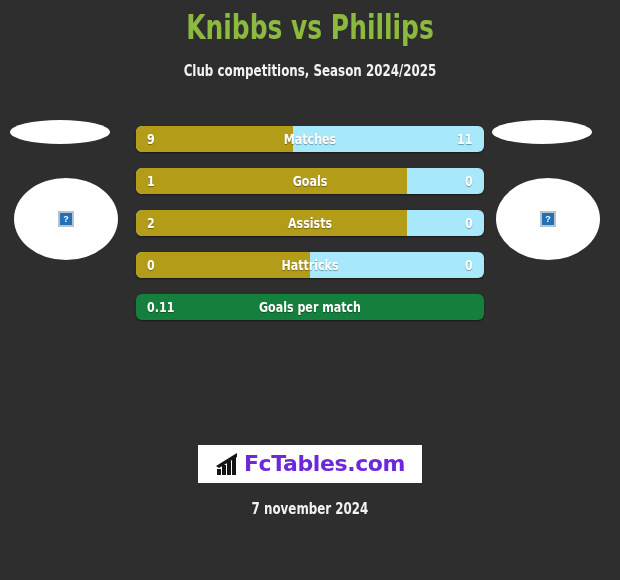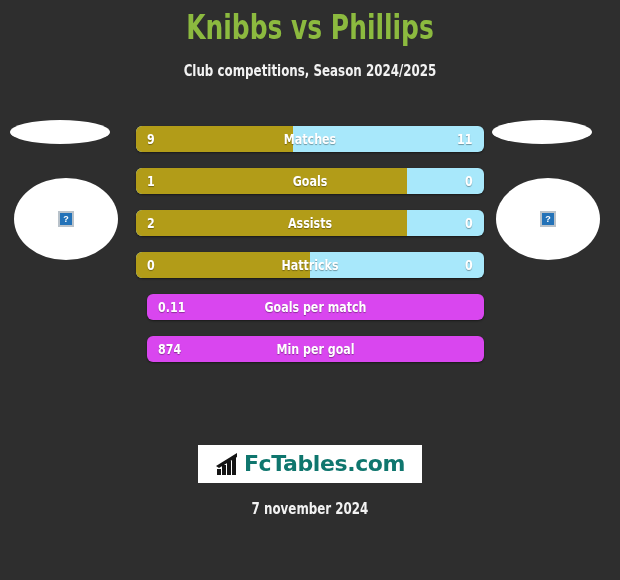--- a/index.html
+++ b/index.html
@@ -120,22 +120,21 @@
     box-shadow: 0 1px 2px rgba(0,0,0,0.45);
   }
   .bar-fill {
     position: absolute;
     left: 0;
     top: 0;
     bottom: 0;
     background: #b29c18;
   }
   .bar-row.solo {
-    background: #d946ef;
-    margin-left: 11px;
+    background: #15803d;
   }
   .bar-text {
     position: absolute;
     inset: 0;
     display: flex;
     align-items: center;
     color: #ffffff;
     font-size: 14px;
     font-weight: bold;
     font-family: "DejaVu Sans Condensed", "Liberation Sans Narrow", "Liberation Sans", sans-serif;
@@ -175,21 +174,21 @@
     width: 224px;
     height: 38px;
     background: #ffffff;
     display: flex;
     align-items: center;
     justify-content: center;
     gap: 3px;
   }
   .logo-chart { display: block; }
   .logo-text {
-    color: #0f766e;
+    color: #6d28d9;
     font-size: 22px;
     font-weight: bold;
     font-family: "DejaVu Sans", sans-serif;
     letter-spacing: -0.4px;
     line-height: 1;
   }
   .date {
     position: absolute;
     top: 500px;
     left: 0;
@@ -260,26 +259,20 @@
         <div class="bar-text">
           <span class="v-left">0</span>
           <span class="label">Hattricks</span>
           <span class="v-right">0</span>
         </div>
       </div>
       <div class="bar-row solo">
         <div class="bar-text">
           <span class="v-left">0.11</span>
           <span class="label">Goals per match</span>
-        </div>
-      </div>
-      <div class="bar-row solo">
-        <div class="bar-text">
-          <span class="v-left">874</span>
-          <span class="label">Min per goal</span>
         </div>
       </div>
     </div>
 
   <div class="logo-box">
     <svg class="logo-chart" width="26" height="24" viewBox="0 0 26 24">
       <rect x="2" y="17" width="4" height="6" fill="#141414"></rect>
       <rect x="7" y="13" width="4" height="10" fill="#141414"></rect>
       <rect x="12" y="9" width="4" height="14" fill="#141414"></rect>
       <rect x="17" y="4" width="4" height="19" fill="#141414"></rect>

